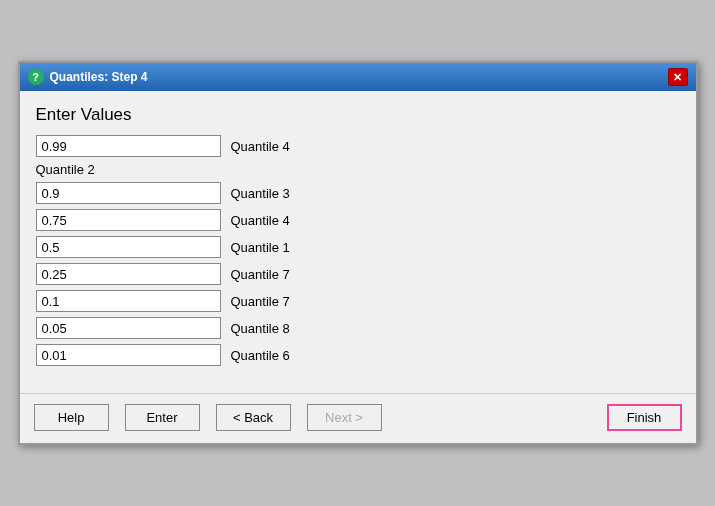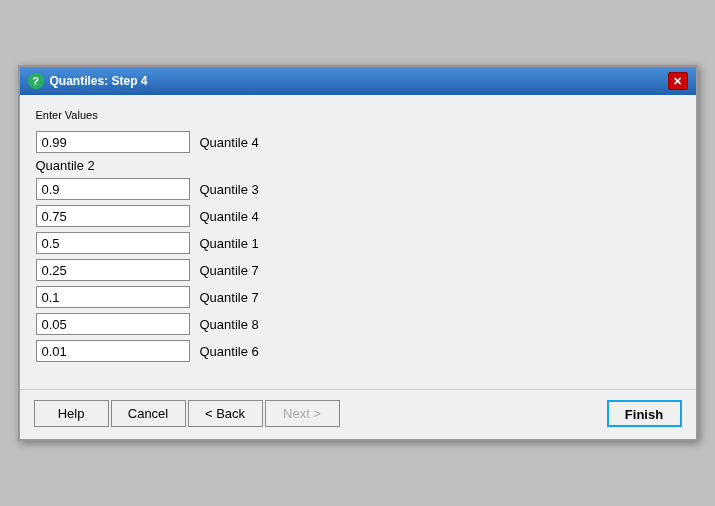--- a/index.html
+++ b/index.html
@@ -74,34 +74,34 @@
       align-items: center;
       justify-content: center;
       border-radius: 2px;
     }
 
     .dialog-body {
       padding: 14px 16px;
     }
 
     .enter-values-label {
-      font-size: 11px;
+      font-size: 17px;
       margin-bottom: 10px;
       color: #000;
     }
 
     .quantile-row {
       display: flex;
       align-items: center;
       margin-bottom: 5px;
       gap: 10px;
     }
 
     .quantile-input {
-      width: 154px;
+      width: 185px;
       height: 22px;
       border: 1px solid #888;
       background: white;
       padding: 2px 5px;
       font-size: 13px;
     }
 
     .quantile-label {
       font-size: 13px;
       color: #000;
@@ -129,28 +129,27 @@
       align-items: center;
       justify-content: center;
     }
 
     .btn:disabled, .btn.disabled {
       color: #aaa;
       cursor: default;
     }
 
     .btn-finish {
-      border: 2px solid #0ea5e9;
-      font-weight: bold;
-      align-items: flex-end;
+      border: 2px solid #ec4899;
+      font-weight: normal;
     }
 
     .btn-group-left {
       display: flex;
-      gap: 2px;
+      gap: 16px;
       flex: 1;
     }
   </style>
 </head>
 <body>
 
 <div class="dialog">
 
   <div class="title-bar">
     <div class="title-bar-left">
@@ -205,21 +204,21 @@
         </div>
       </div>
   </div>
 
   <div class="button-bar">
     <div class="btn-group-left">
       <button class="btn">
         <span>Help</span>
       </button>
       <button class="btn">
-        <span>Cancel</span>
+        <span>Enter</span>
       </button>
       <button class="btn">
         <span>&lt; Back</span>
       </button>
       <button class="btn disabled" disabled="">
         <span>Next &gt;</span>
       </button>
     </div>
     <button class="btn btn-finish">
       <span>Finish</span>

